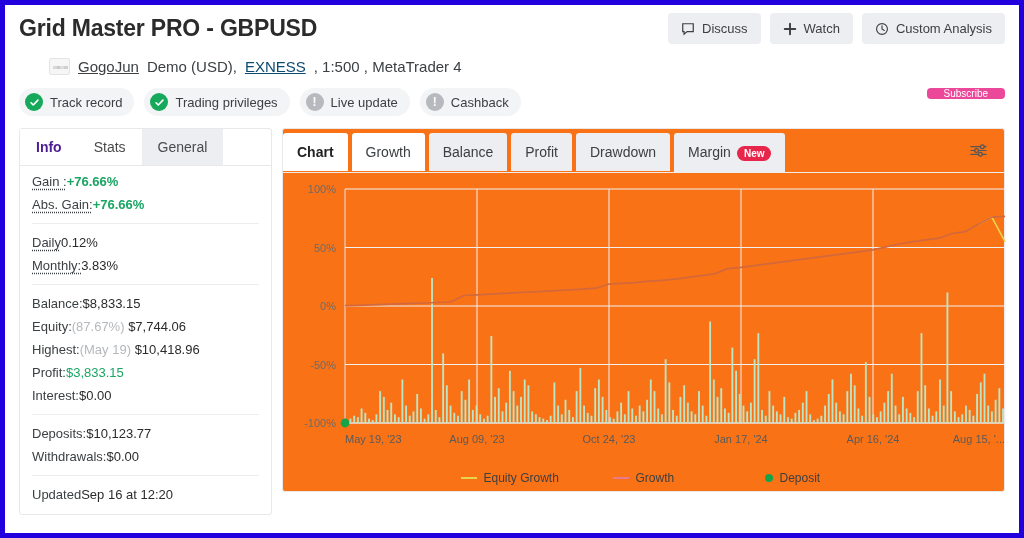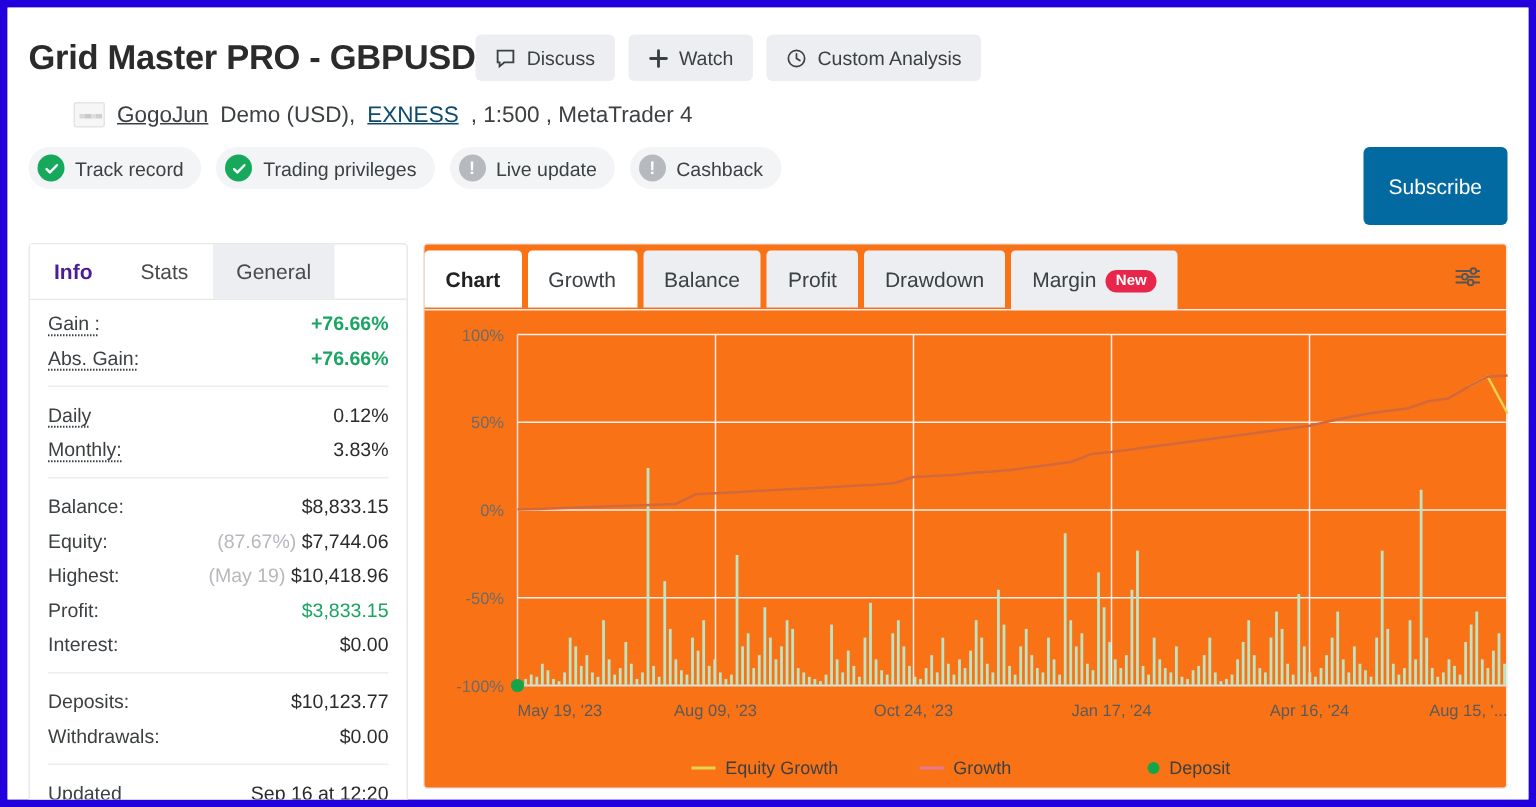--- a/index.html
+++ b/index.html
@@ -17,22 +17,22 @@
   }
   .inner {
     position: absolute;
     left: 0; top: 0; right: 0; bottom: 0;
     background: #fff;
     padding: 0 14px;
   }
 
   
   .title-row {
-    display: flex; align-items: center; justify-content: flex-start;
-    padding-top: 18px;
+    display: flex; align-items: center; justify-content: space-between;
+    padding-top: 8px;
   }
   .page-title {
     font-size: 23px; font-weight: bold; color: #2b2b2b;
     letter-spacing: -0.2px;
   }
   .header-actions { display: flex; gap: 9px; align-items: center; }
   .hbtn {
     display: flex; align-items: center; gap: 7px;
     background: #eceef1; border: none; border-radius: 4px;
     padding: 8px 13px; font-size: 13px; color: #3c4043;
@@ -71,23 +71,23 @@
   }
   .badge-ico {
     width: 18px; height: 18px; border-radius: 50%;
     display: flex; align-items: center; justify-content: center;
     color: #fff; font-size: 12px; font-weight: bold; flex: none;
   }
   .badge-ico.ok { background: #16a95b; }
   .badge-ico.warn { background: #b6b9bd; }
   .badge-ico svg { display:block; }
   .subscribe-btn {
-    margin-left: auto; background: #0369a1; color: #fff;
-    border: none; border-radius: 4px; padding: 18px 17px;
-    font-size: 14px; font-family: "Liberation Sans", sans-serif;
+    margin-left: auto; background: #ec4899; color: #fff;
+    border: none; border-radius: 4px; padding: 0 17px;
+    font-size: 10px; font-family: "Liberation Sans", sans-serif;
     cursor: pointer;
   }
 
   
   .content {
     display: flex; gap: 10px; margin-top: 12px;
     align-items: flex-start;
   }
 
   
@@ -98,21 +98,21 @@
   }
   .side-tabs { display: flex; border-bottom: 1px solid #e8e8e8; }
   .side-tab {
     padding: 10px 16px; font-size: 14px; color: #4a4a4a;
     cursor: pointer; background: #fff;
   }
   .side-tab.active { font-weight: bold; color: #4c1d95; }
   .side-tab.grey { background: #eceef1; }
   .stats { padding: 4px 12px 8px; }
   .srow {
-    display: flex; justify-content: space-between; align-items: baseline;
+    display: flex; justify-content: flex-start; align-items: baseline;
     font-size: 13px; padding: 4px 0; color: #3c4043;
   }
   .srow .k { color: #3c4043; }
   .srow .k.dotted {
     text-decoration: underline; text-decoration-style: dotted;
     text-underline-offset: 3px; cursor: help;
   }
   .srow .v { color: #2b2b2b; }
   .srow .v.green { color: #1aa563; font-weight: bold; }
   .srow .v.green-plain { color: #1aa563; }

